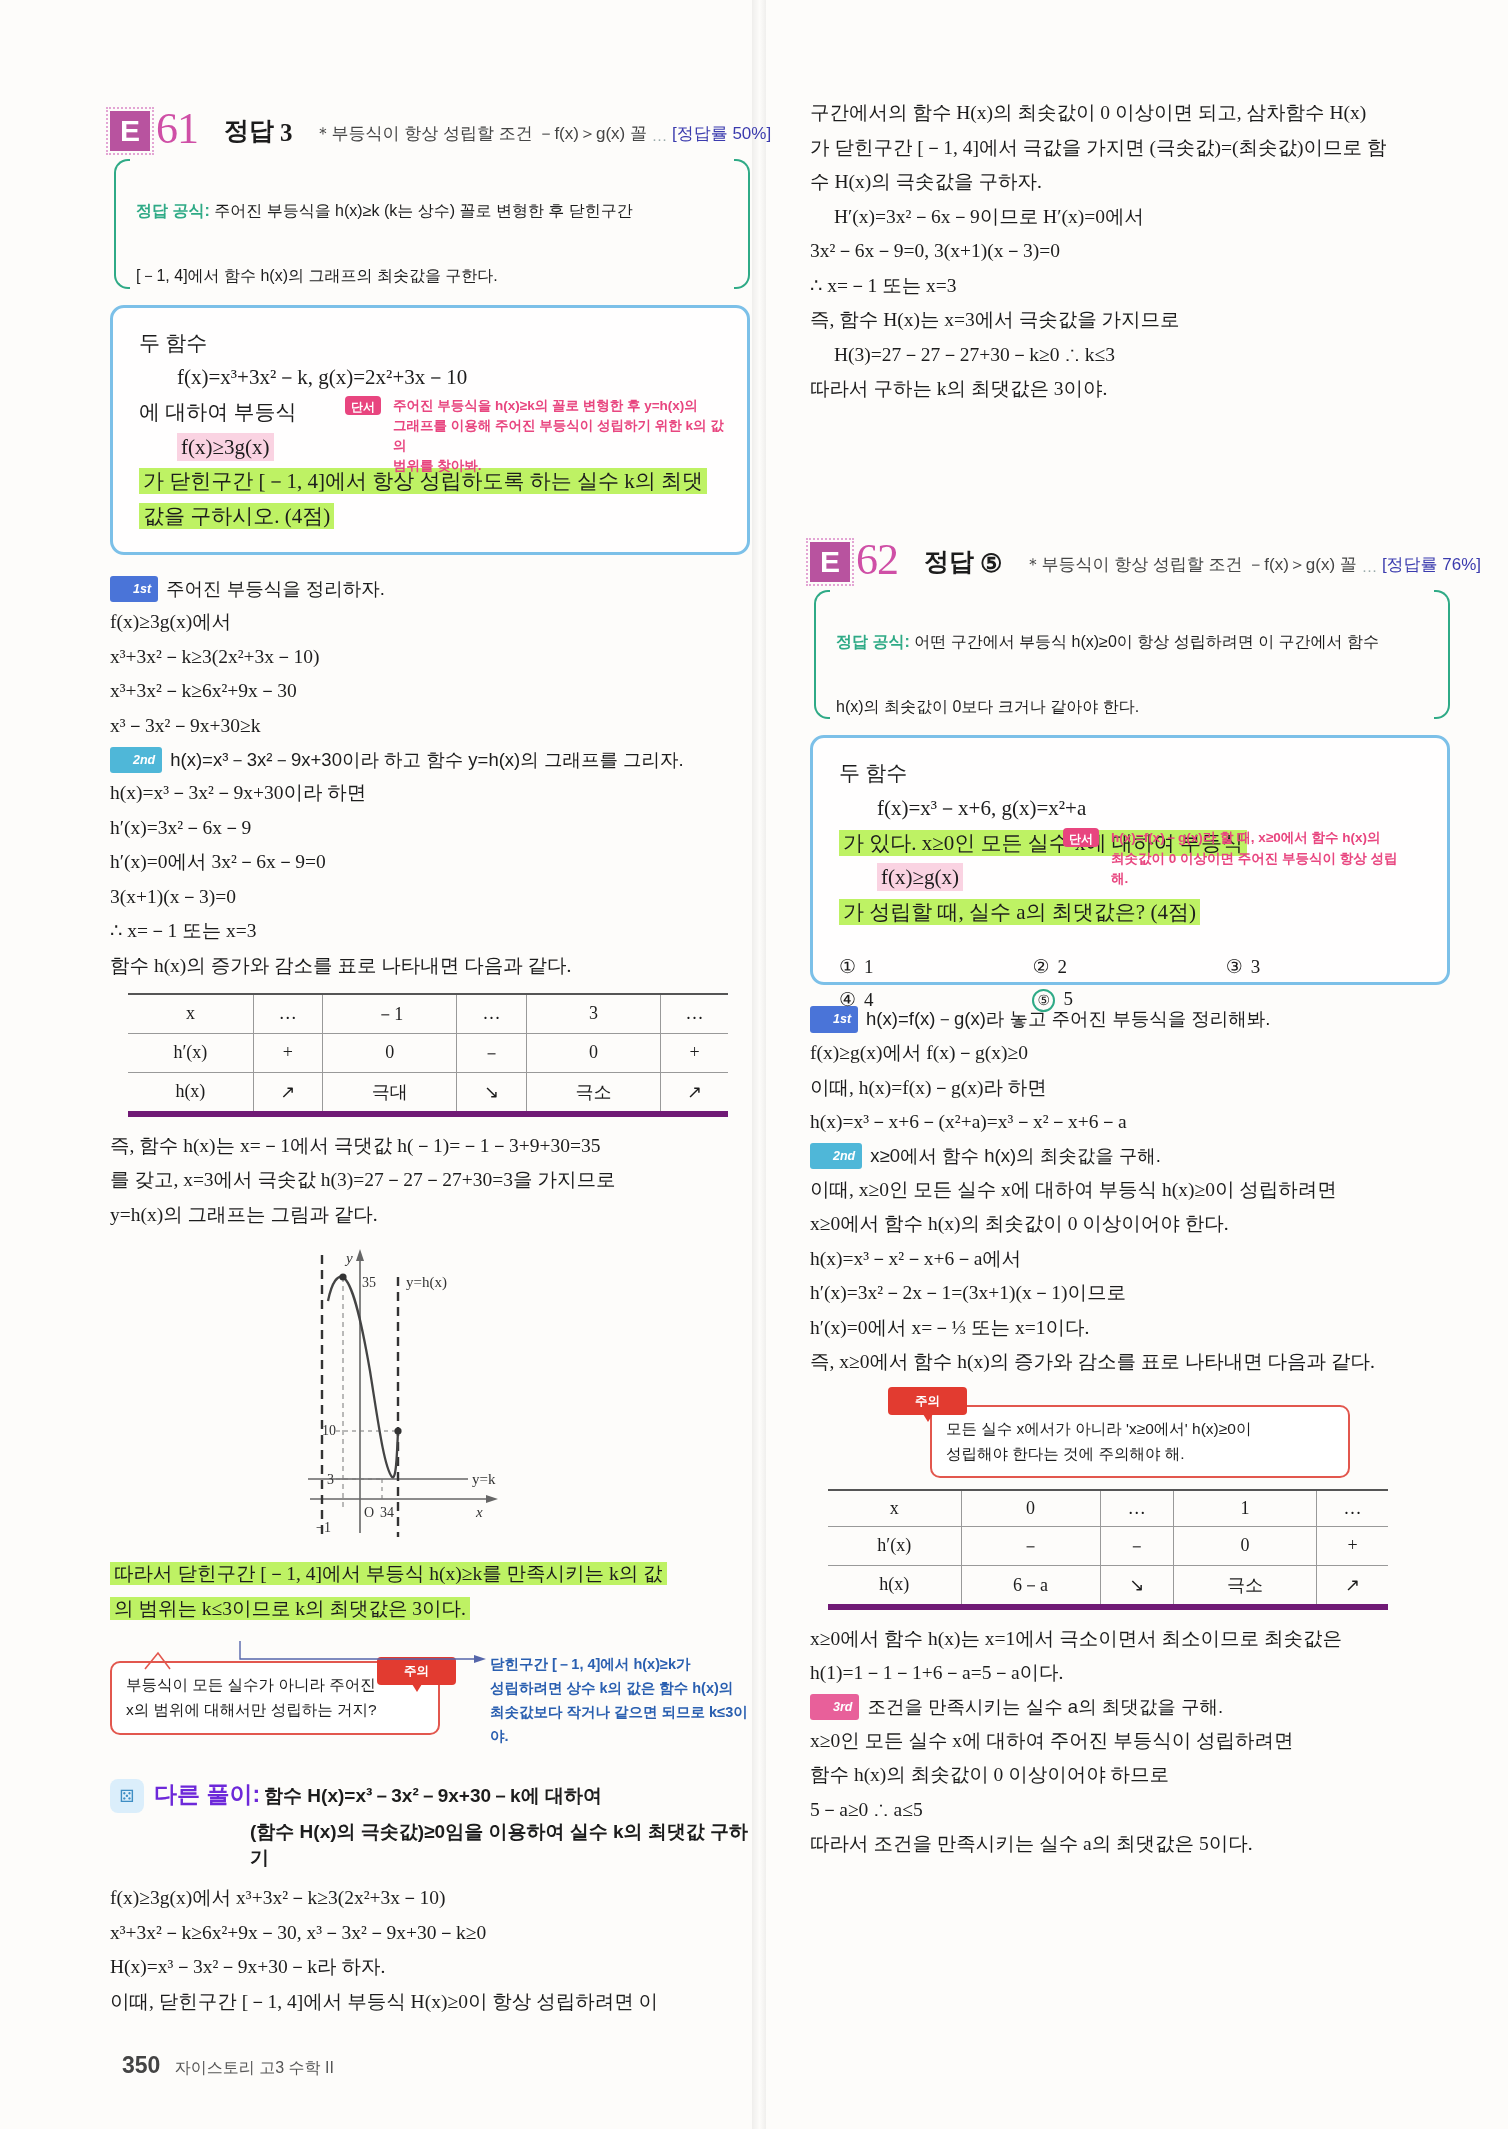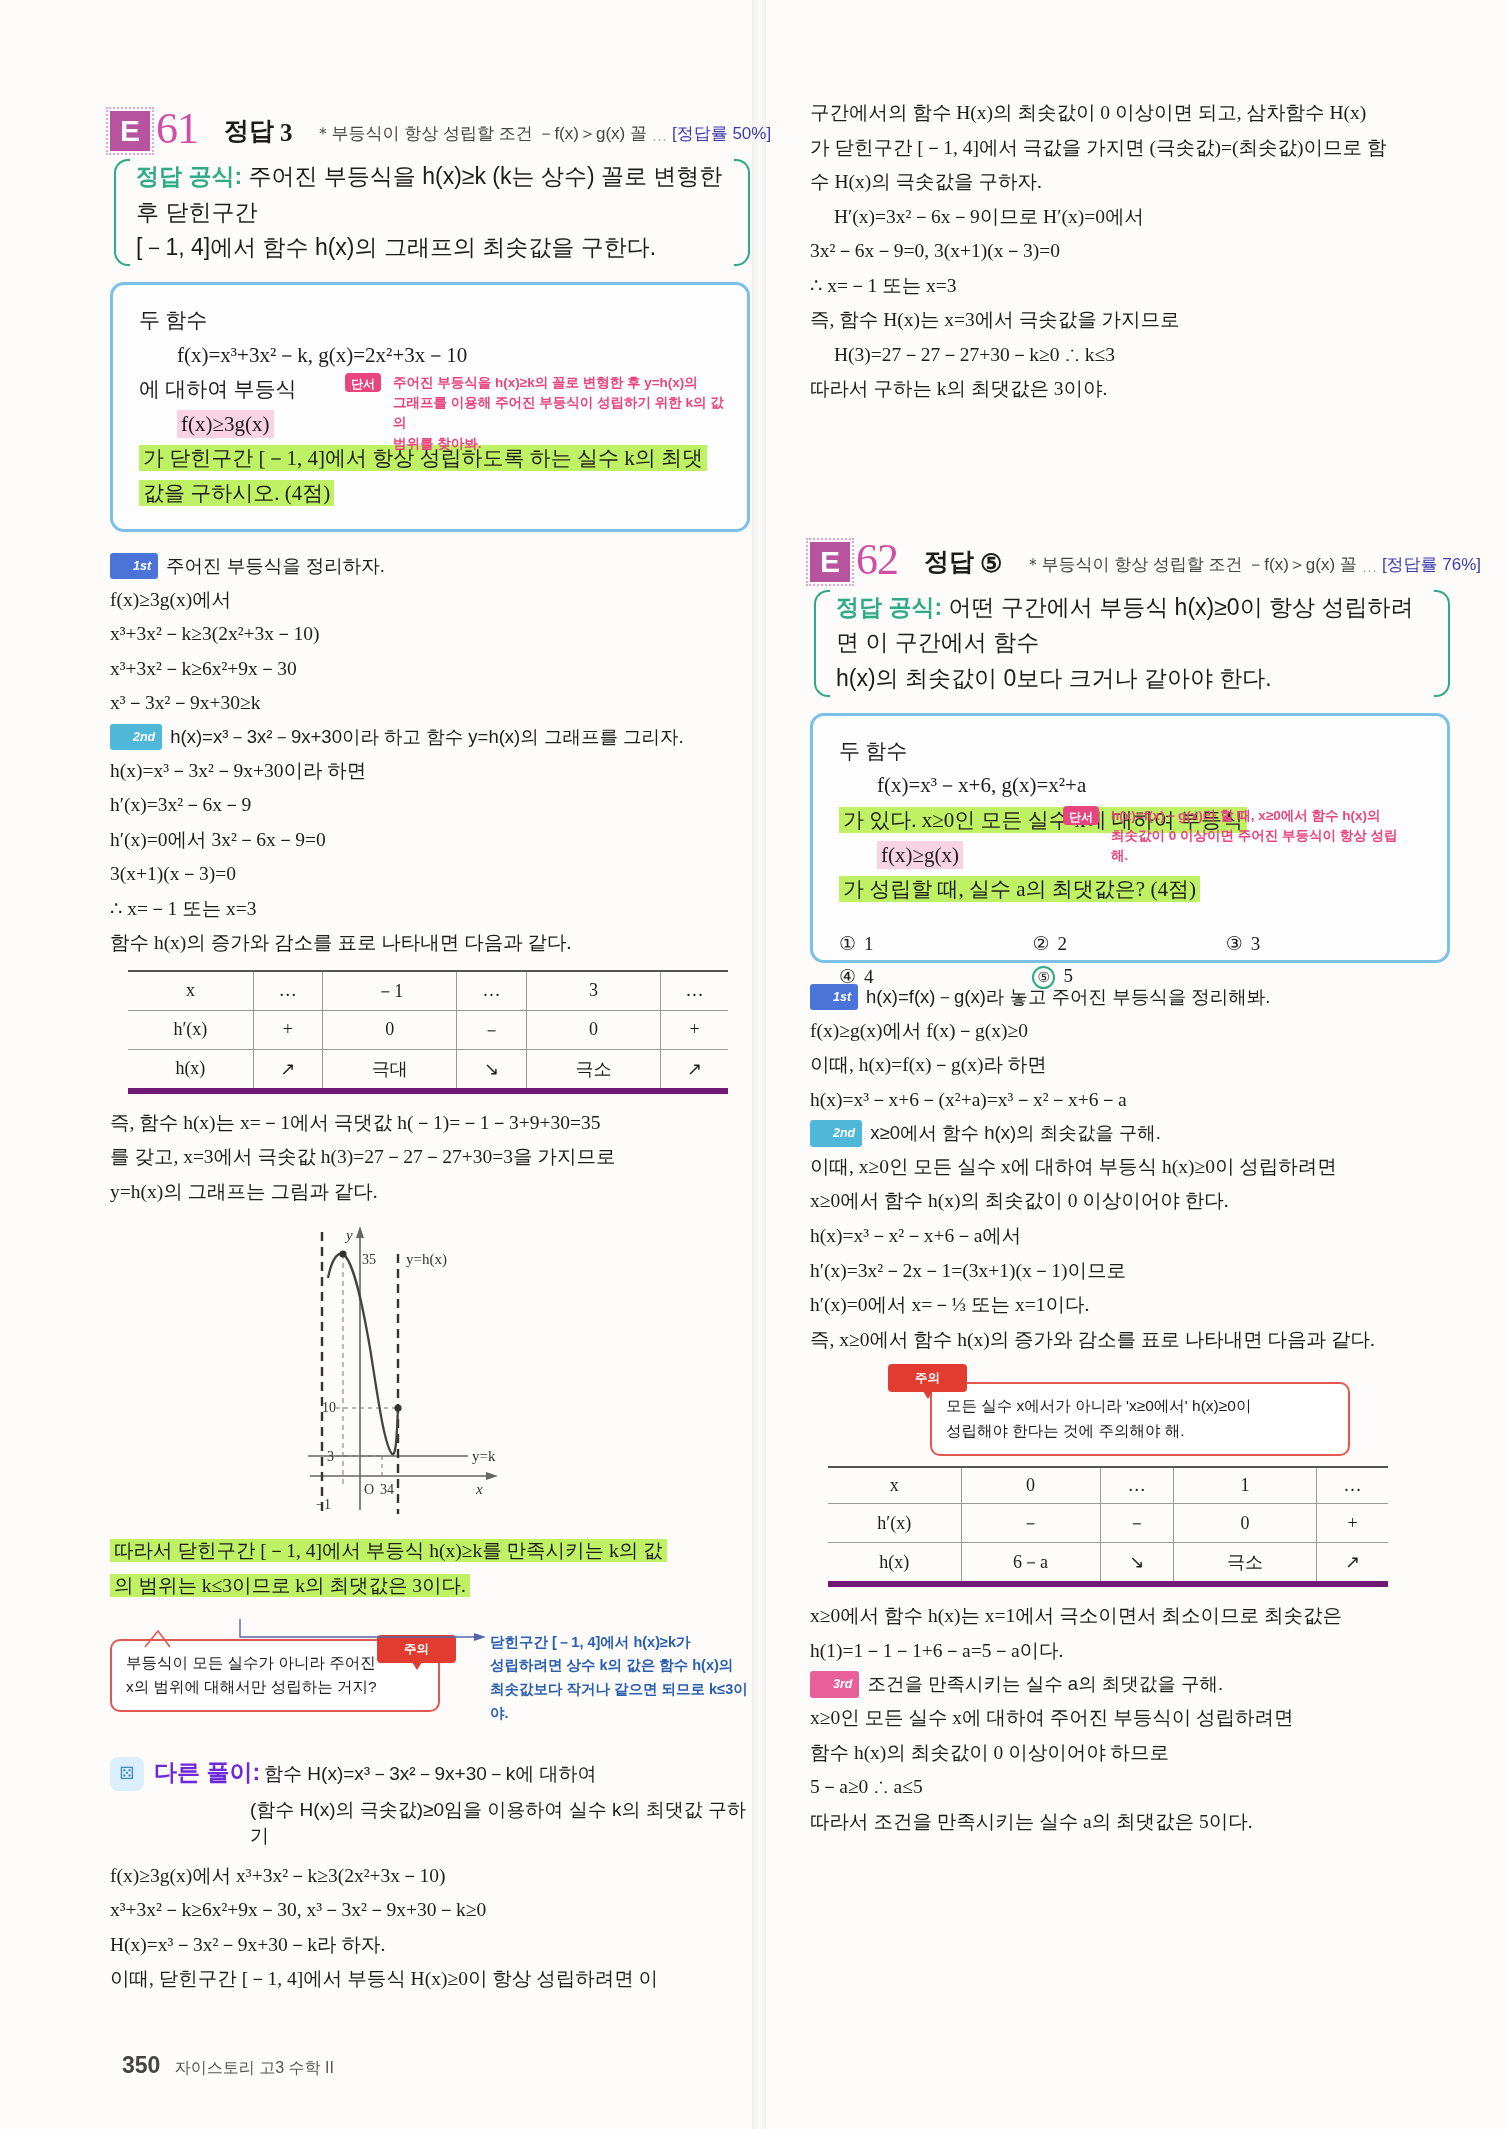--- a/index.html
+++ b/index.html
@@ -75,22 +75,23 @@
     content:""; position:absolute; top:2px; bottom:2px; width:14px;
     border:2.5px solid #2faa86;
   }
   .formula-wrap:before { left:0;  border-right:none; border-radius:14px 0 0 14px;}
   .formula-wrap:after  { right:0; border-left:none;  border-radius:0 14px 14px 0;}
   .formula-key {
     color:#2faa86; font-weight:bold;
     font-family:"Liberation Sans", sans-serif;
   }
   .formula-wrap .line {
-    font-size:23px; line-height:1.55;
-    font-family:"Liberation Sans", sans-serif;
+    font-size:16px; line-height:1.55;
+    font-family:"Liberation Sans", sans-serif;
+    margin-top:40px;
   }
 
   
   .card {
     border:3px solid #7cc0e8; border-radius:14px;
     padding:18px 22px 20px 26px;
     margin-bottom:18px;
     background:#fffefe;
     position:relative;
   }
@@ -175,21 +176,21 @@
 
   
   .other-head { display:flex; align-items:flex-start; gap:10px; margin:20px 0 6px 0;}
   .dice-icon {
     width:34px;height:34px;border-radius:8px;background:#dbeefb;
     display:flex;align-items:center;justify-content:center;flex:none;
     color:#3e8ec4;font-size:17px;
   }
   .other-lbl { color:#6d28d9; font-weight:bold; font-size:23px;
                font-family:"Liberation Sans", sans-serif;text-align:center; }
-  .other-txt { font-weight:normal; font-size:19px;
+  .other-txt { font-weight:bold; font-size:19px;
                font-family:"Liberation Sans", sans-serif; }
 
   
   .footer {
     position:absolute; left:122px; bottom:50px;
     font-family:"Liberation Sans", sans-serif;
   }
   .pageno { font-size:23px; font-weight:bold; color:#444; margin-right:10px;}
   .booktitle { font-size:16px; color:#555; }
 

